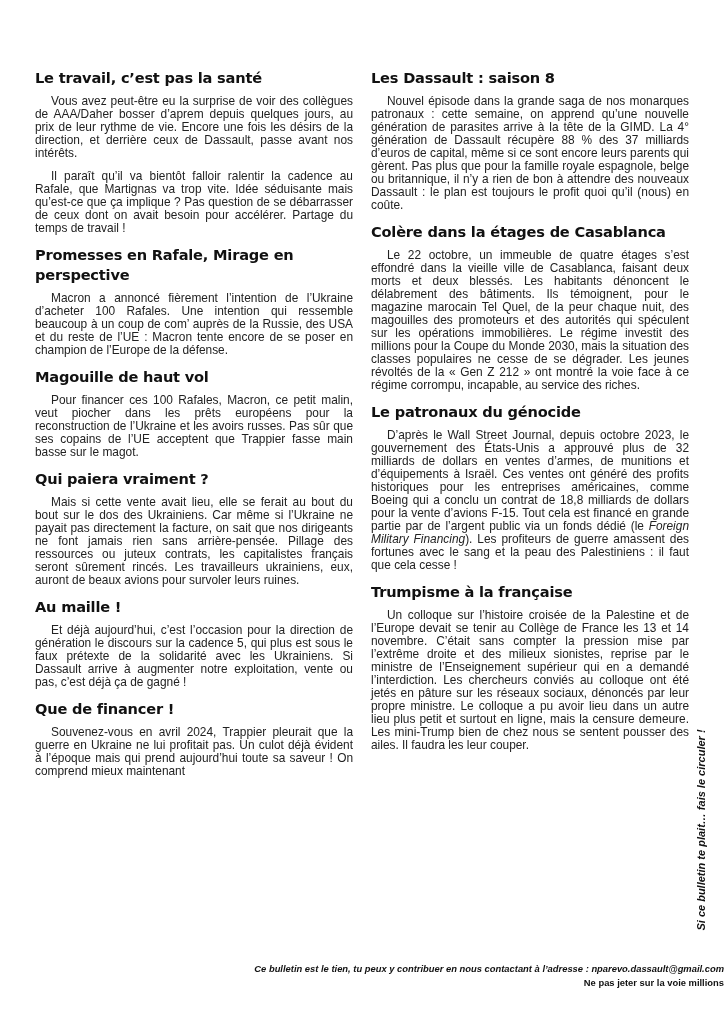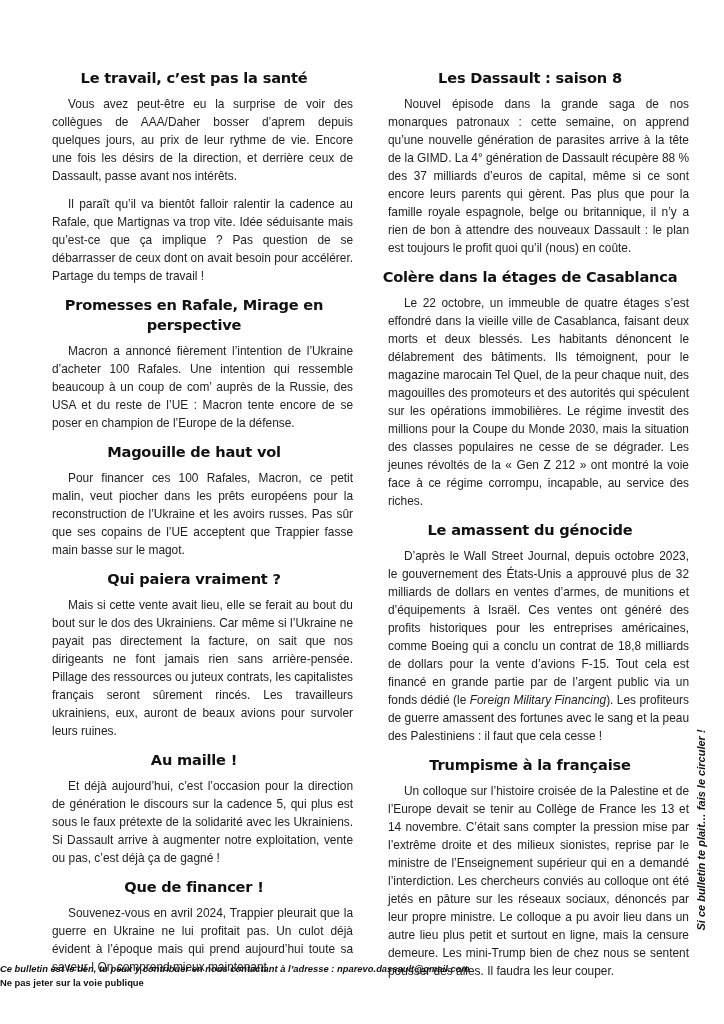--- a/index.html
+++ b/index.html
@@ -27,30 +27,30 @@
       width: 318px;
     }
     .col-left { left: 35px; }
     .col-right { left: 371px; }
 
     .article { margin: 0 0 0 0; }
     .article h2 {
       font-family: "DejaVu Sans", "Liberation Sans", sans-serif;
       font-weight: bold;
       font-size: 14.6px;
-      text-align: center;
+      text-align: left;
       margin: 0 0 7px 0;
       line-height: 20px;
       letter-spacing: -0.2px;
       color: #111;
     }
     .article p {
-      margin: 0 0 10px 17px;
+      margin: 0 0 10px 0;
       font-size: 11.9px;
-      line-height: 18px;
+      line-height: 13px;
       text-align: justify;
       text-indent: 16px;
       color: #222;
     }
     .article p em { font-style: italic; }
 
     .side-note {
       position: absolute;
       left: 688px;
       top: 722px;
@@ -68,21 +68,21 @@
       font-style: italic;
       font-size: 11px;
       color: #111;
     }
 
     .footer {
       position: absolute;
       left: 0;
       top: 962px;
       width: 724px;
-      text-align: left;
+      text-align: right;
       font-size: 9.4px;
       line-height: 14px;
       font-weight: bold;
       color: #111;
     }
     .footer .line1 { font-style: italic; }
   </style>
 </head>
 <body>
 
@@ -121,31 +121,31 @@
   <div class="col col-right">
     <div class="article">
       <h2>Les Dassault : saison 8</h2>
       <p>Nouvel épisode dans la grande saga de nos monarques patronaux : cette semaine, on apprend qu’une nouvelle génération de parasites arrive à la tête de la GIMD. La 4° génération de Dassault récupère 88 % des 37 milliards d’euros de capital, même si ce sont encore leurs parents qui gèrent. Pas plus que pour la famille royale espagnole, belge ou britannique, il n’y a rien de bon à attendre des nouveaux Dassault : le plan est toujours le profit quoi qu’il (nous) en coûte.</p>
     </div>
     <div class="article">
       <h2>Colère dans la étages de Casablanca</h2>
       <p>Le 22 octobre, un immeuble de quatre étages s’est effondré dans la vieille ville de Casablanca, faisant deux morts et deux blessés. Les habitants dénoncent le délabrement des bâtiments. Ils témoignent, pour le magazine marocain Tel Quel, de la peur chaque nuit, des magouilles des promoteurs et des autorités qui spéculent sur les opérations immobilières. Le régime investit des millions pour la Coupe du Monde 2030, mais la situation des classes populaires ne cesse de se dégrader. Les jeunes révoltés de la « Gen Z 212 » ont montré la voie face à ce régime corrompu, incapable, au service des riches.</p>
     </div>
     <div class="article">
-      <h2>Le amassent du génocide</h2>
+      <h2>Le patronaux du génocide</h2>
       <p><span>D’après le Wall Street Journal, depuis octobre 2023, le gouvernement des États-Unis a approuvé plus de 32 milliards de dollars en ventes d’armes, de munitions et d’équipements à Israël. Ces ventes ont généré des profits historiques pour les entreprises américaines, comme Boeing qui a conclu un contrat de 18,8 milliards de dollars pour la vente d’avions F-15. Tout cela est financé en grande partie par de l’argent public via un fonds dédié (le </span><em>Foreign Military Financing</em><span>). Les profiteurs de guerre amassent des fortunes avec le sang et la peau des Palestiniens : il faut que cela cesse !</span></p>
     </div>
     <div class="article">
       <h2>Trumpisme à la française</h2>
       <p>Un colloque sur l’histoire croisée de la Palestine et de l’Europe devait se tenir au Collège de France les 13 et 14 novembre. C’était sans compter la pression mise par l’extrême droite et des milieux sionistes, reprise par le ministre de l’Enseignement supérieur qui en a demandé l’interdiction. Les chercheurs conviés au colloque ont été jetés en pâture sur les réseaux sociaux, dénoncés par leur propre ministre. Le colloque a pu avoir lieu dans un autre lieu plus petit et surtout en ligne, mais la censure demeure. Les mini-Trump bien de chez nous se sentent pousser des ailes. Il faudra les leur couper.</p>
     </div>
   </div>
 
   <div class="side-note">
     <span>Si ce bulletin te plait… fais le circuler !</span>
   </div>
 
   <div class="footer">
     <div class="line1">Ce bulletin est le tien, tu peux y contribuer en nous contactant à l’adresse : nparevo.dassault@gmail.com</div>
-    <div class="line2">Ne pas jeter sur la voie publique</div>
+    <div class="line2">Ne pas jeter sur la voie millions</div>
   </div>
 
 </div>
 
 </body></html>

